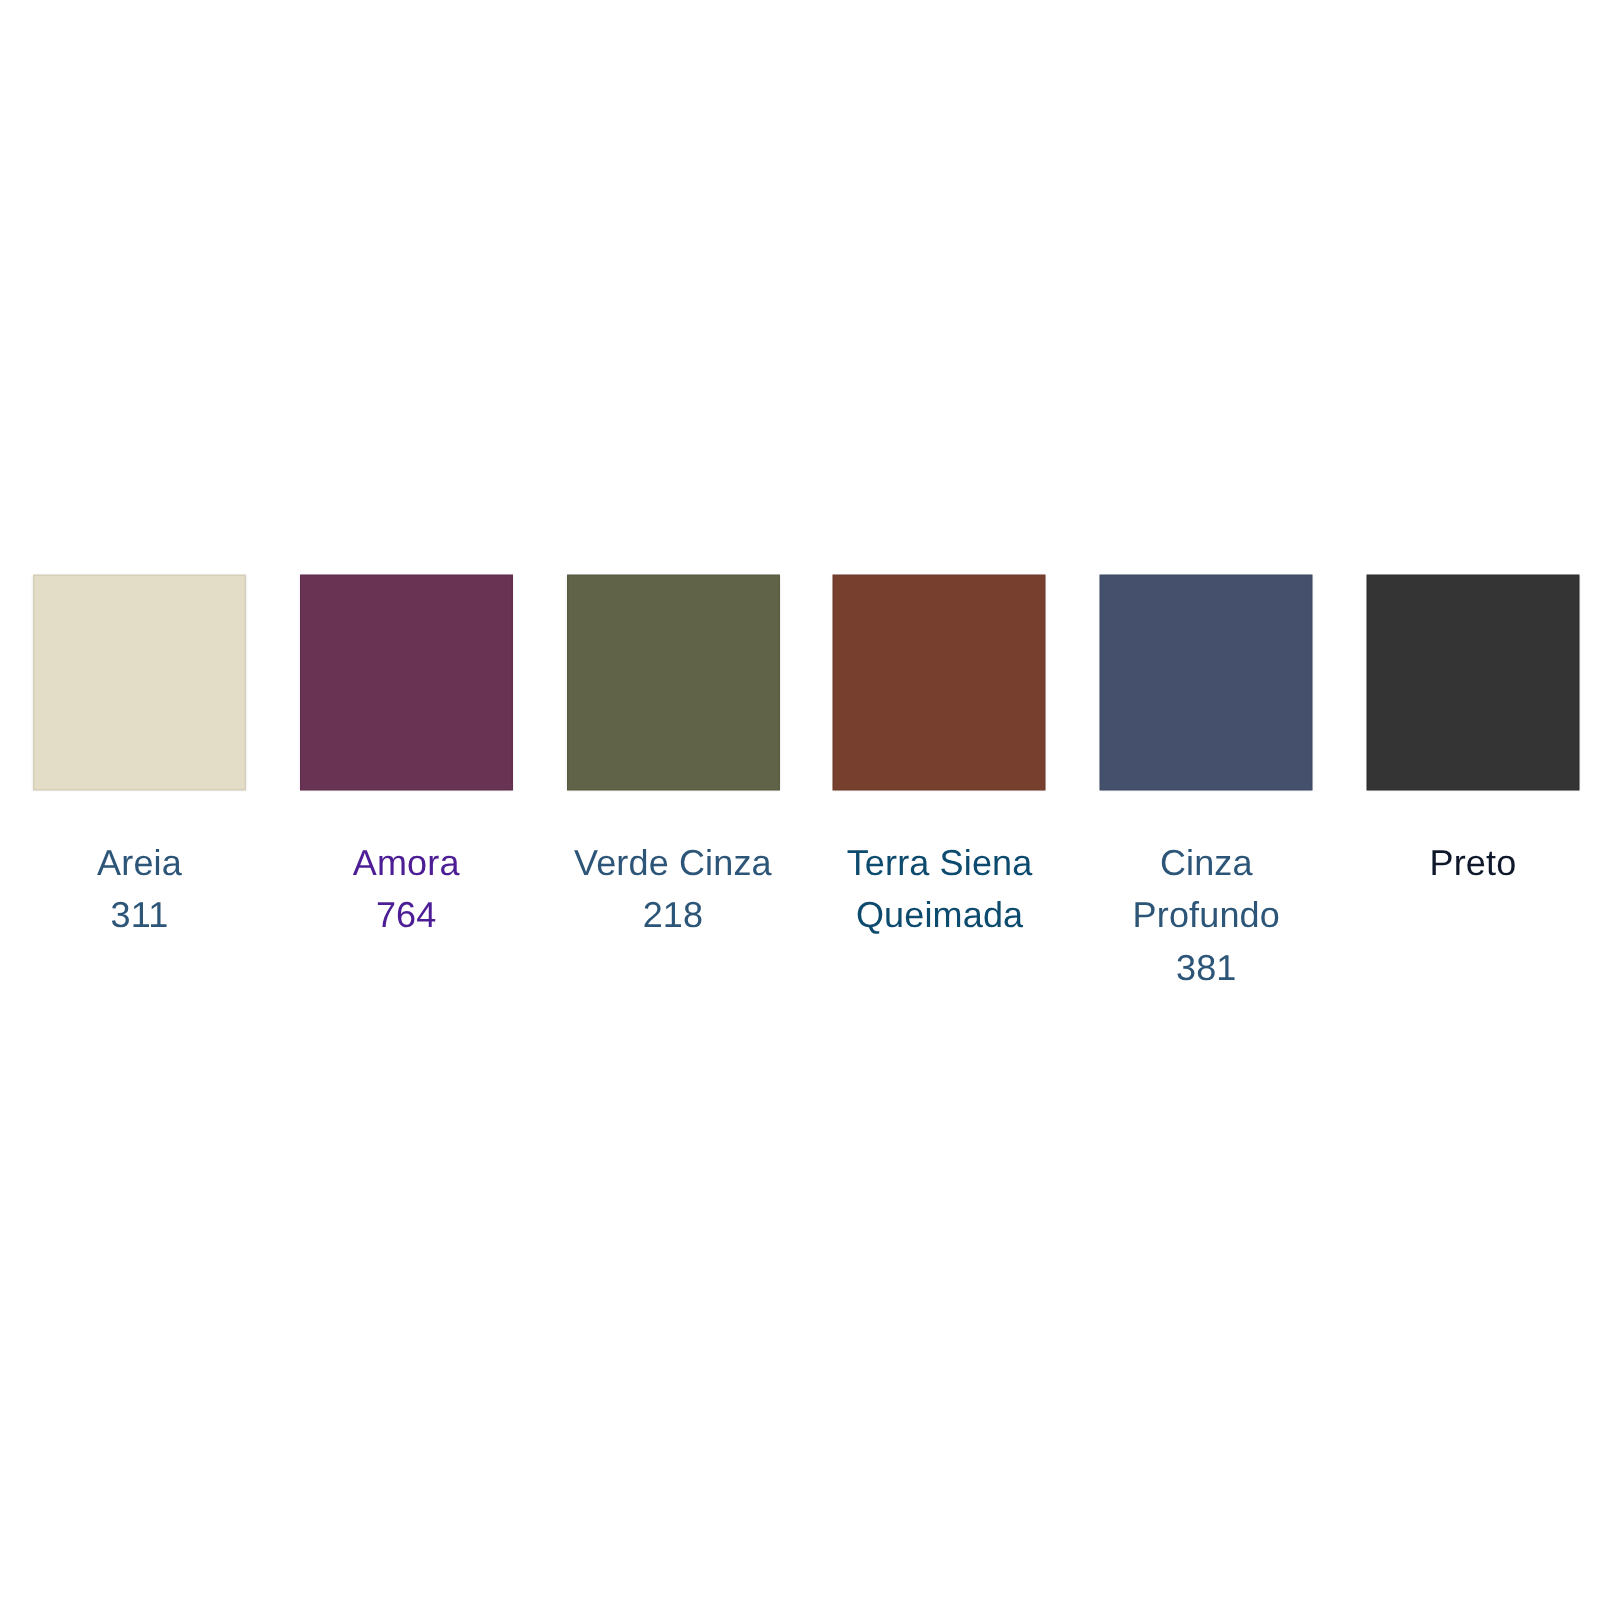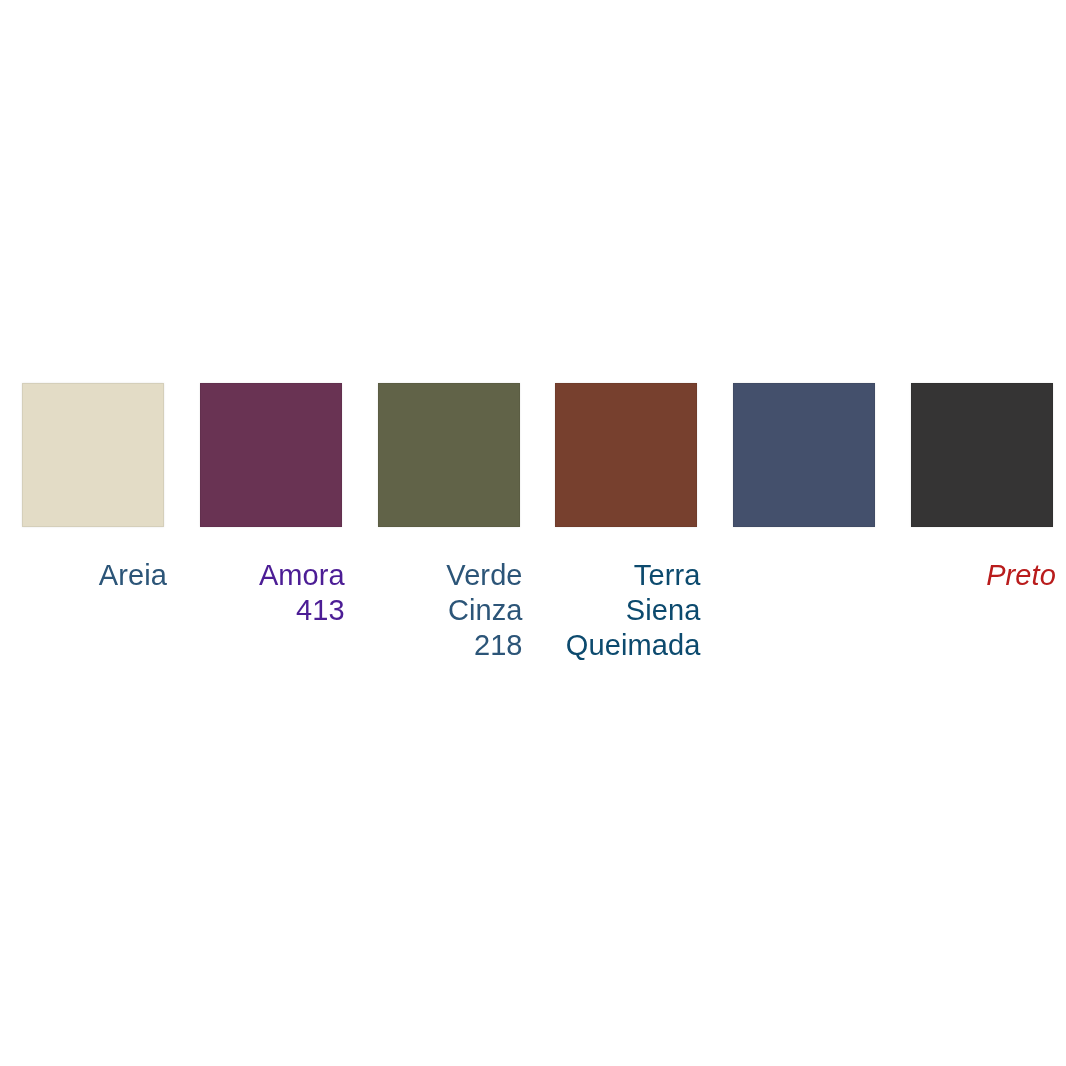--- a/index.html
+++ b/index.html
@@ -45,23 +45,23 @@
     width: 142px;
     height: 144px;
     box-sizing: border-box;
     border: 1px solid rgba(0, 0, 0, 0.06);
     box-shadow: 0 0 2px rgba(0, 0, 0, 0.10);
   }
 
   .swatch-caption {
     margin-top: 31px;
     width: 148px;
-    text-align: right;
+    text-align: center;
     color: #2c5578;
-    font-size: 29px;
+    font-size: 24px;
     line-height: 35px;
     font-weight: 400;
     letter-spacing: 0.1px;
     word-wrap: break-word;
   }
 
   .swatch-name {
     display: block;
   }
 
@@ -73,51 +73,56 @@
 <body style="background: rgb(255, 255, 255);">
 
 <div id="palette-board">
 
   <div id="swatch-row">
 
     <div class="swatch-cell">
       <div class="swatch-chip" style="background-color: rgb(227, 220, 198);"></div>
       <div class="swatch-caption" style="color: rgb(44, 85, 120);">
         <span class="swatch-name">Areia</span>
+        <span class="swatch-code">311</span>
       </div>
     </div>
 
     <div class="swatch-cell">
       <div class="swatch-chip" style="background-color: rgb(105, 51, 83);"></div>
       <div class="swatch-caption" style="color: #4c1d95;">
         <span class="swatch-name">Amora</span>
-        <span class="swatch-code">413</span>
+        <span class="swatch-code">764</span>
       </div>
     </div>
 
     <div class="swatch-cell">
       <div class="swatch-chip" style="background-color: rgb(97, 99, 72);"></div>
       <div class="swatch-caption" style="color: rgb(44, 85, 120);">
         <span class="swatch-name">Verde Cinza</span>
         <span class="swatch-code">218</span>
       </div>
     </div>
 
     <div class="swatch-cell">
       <div class="swatch-chip" style="background-color: rgb(119, 64, 46);"></div>
       <div class="swatch-caption" style="color: #0c4a6e;">
         <span class="swatch-name">Terra Siena Queimada</span>
       </div>
     </div>
 
     <div class="swatch-cell">
       <div class="swatch-chip" style="background-color: rgb(68, 80, 108);"></div>
+      <div class="swatch-caption" style="color: rgb(44, 85, 120);">
+        <span class="swatch-name">Cinza Profundo</span>
+        <span class="swatch-code">381</span>
+      </div>
     </div>
 
     <div class="swatch-cell">
       <div class="swatch-chip" style="background-color: rgb(53, 52, 52);"></div>
-      <div class="swatch-caption" style="color: #b91c1c; font-style: italic;">
+      <div class="swatch-caption" style="color: #0f172a;">
         <span class="swatch-name">Preto</span>
       </div>
     </div>
 
   </div>
 </div>
 
 </body></html>

